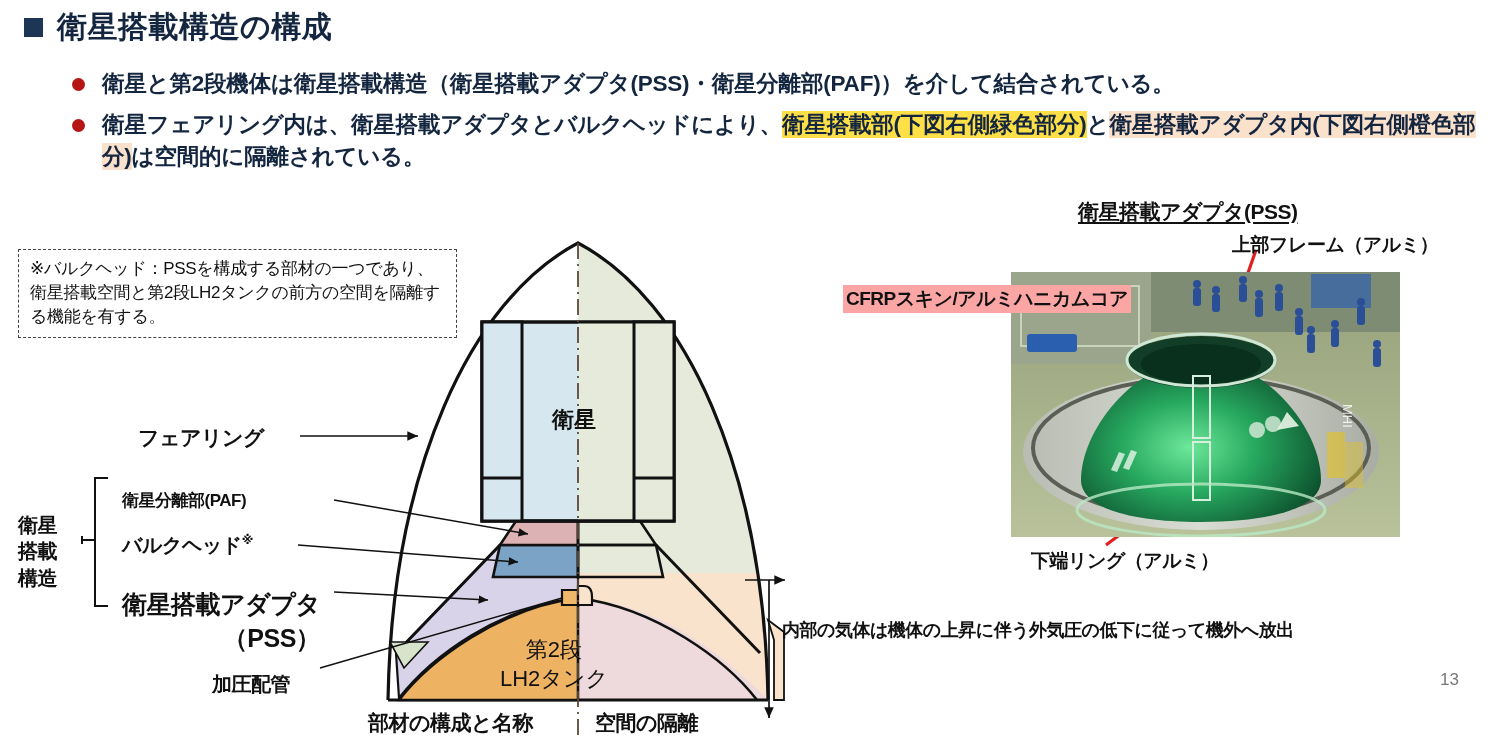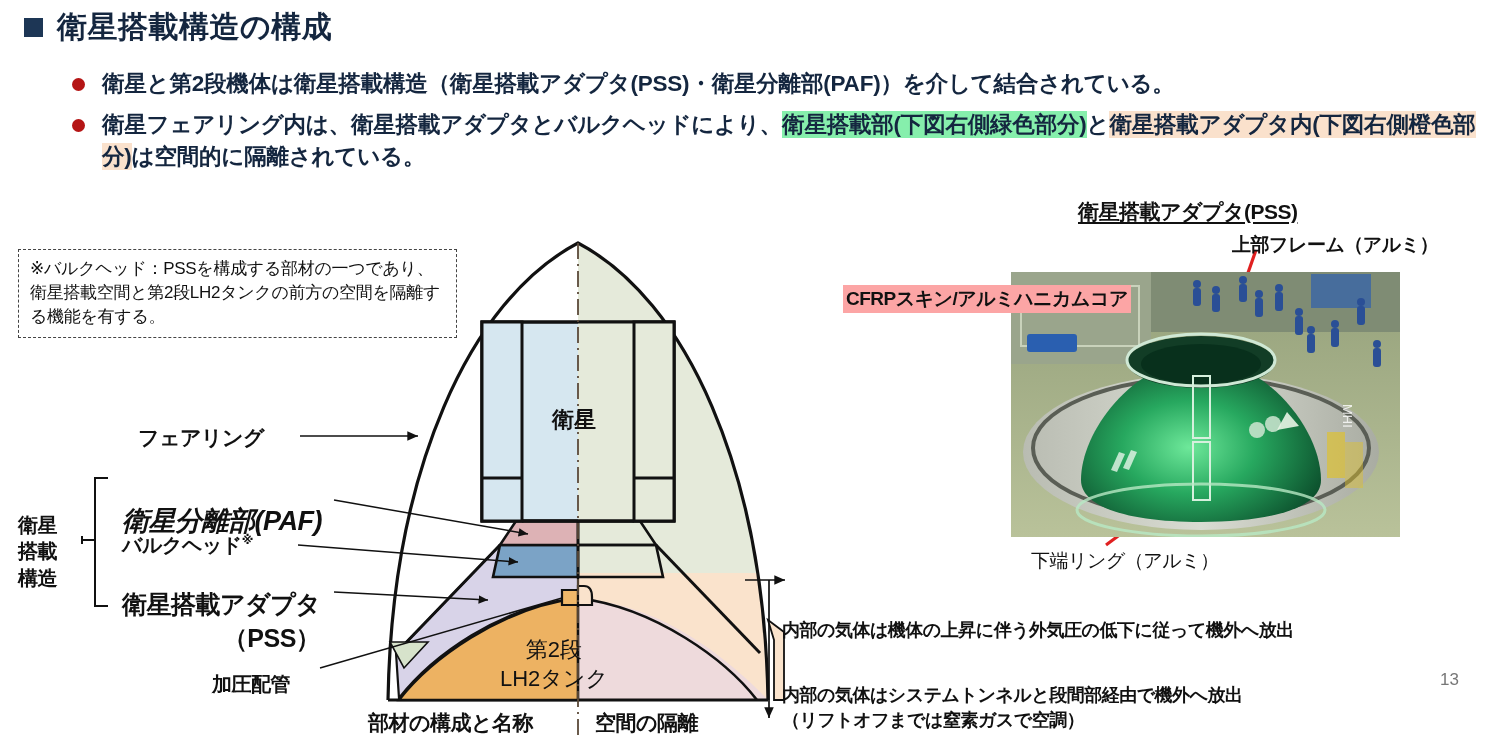--- a/index.html
+++ b/index.html
@@ -13,54 +13,54 @@
 
   
   .title-row{position:absolute;left:24px;top:12px;display:flex;align-items:center;gap:14px;}
   .sq-bullet{width:19px;height:19px;background:#1d3655;display:inline-block;}
   .title-text{font-size:30px;font-weight:bold;color:#14263f;letter-spacing:.5px;line-height:1;}
 
   .bullets{position:absolute;left:72px;top:68px;width:1410px;}
   .bullet-line{display:flex;align-items:flex-start;margin-bottom:8px;}
   .dot{width:13px;height:13px;border-radius:50%;background:#b51515;flex:none;margin-top:10px;margin-right:17px;}
   .btext{font-size:22.5px;font-weight:bold;line-height:1.45;color:#14263f;letter-spacing:-.2px;}
-  .hl-green{background:#86efac;padding:1px 0;}
+  .hl-green{background:#fde047;padding:1px 0;}
   .hl-orange{background:#fae1cc;padding:1px 0;}
 
   
   .note{
     position:absolute;left:18px;top:249px;width:439px;
     border:1.6px dashed #444;padding:7px 10px 8px 11px;box-sizing:border-box;
     font-size:17px;line-height:1.42;color:#111;letter-spacing:-.3px;
   }
 
   
   .lbl{position:absolute;font-weight:bold;color:#111;letter-spacing:-.5px;text-align:right;}
   .l-fairing{left:138px;top:424px;font-size:21px;}
   .l-group{left:18px;top:512px;font-size:20px;line-height:1.32;}
-  .l-paf{left:122px;top:503px;font-size:27px;font-style:italic;}
+  .l-paf{left:122px;top:489px;font-size:17px;}
   .l-bulk{left:122px;top:532px;font-size:20px;}
   .l-bulk sup{font-size:12px;vertical-align:super;}
   .l-pss{left:122px;top:588px;font-size:25px;line-height:1.35;}
   .l-pipe{left:212px;top:671px;font-size:20px;}
 
   
   svg.diagram{position:absolute;left:0;top:0;width:1500px;height:746px;overflow:visible;}
 
   
   .photo-title{
     position:absolute;left:1078px;top:198px;font-size:21px;font-weight:bold;color:#111;
     text-decoration:underline;text-underline-offset:3px;letter-spacing:-.5px;
   }
   .photo-sub{position:absolute;left:1232px;top:232px;font-size:19px;font-weight:bold;color:#111;letter-spacing:-.5px;}
   .photo-left-lbl{
     position:absolute;left:843px;top:285px;font-size:19px;font-weight:bold;color:#111;
     background:#fca5a5;padding:1px 3px;letter-spacing:-.5px;z-index:6;
   }
-  .photo-bottom-lbl{position:absolute;left:1031px;top:548px;font-size:19px;font-weight:normal;color:#111;letter-spacing:-.5px;}
+  .photo-bottom-lbl{position:absolute;left:1031px;top:548px;font-size:19px;font-weight:bold;color:#111;letter-spacing:-.5px;}
 
   .photo{position:absolute;left:1011px;top:272px;width:389px;height:265px;overflow:hidden;background:#5d6b4e;}
 
   
   .ann{position:absolute;font-size:18px;font-weight:bold;color:#111;line-height:1.4;letter-spacing:-.5px;}
   .ann1{left:782px;top:618px;}
   .ann2{left:782px;top:683px;}
 
   .page-num{position:absolute;left:1440px;top:670px;font-size:17px;color:#777;}
 
@@ -265,19 +265,15 @@
       <text x="332" y="132" font-size="13" fill="#fff" opacity=".8" transform="rotate(90 332 132)" font-family="'Liberation Sans',sans-serif">MHI</text>
     </svg>
   </div>
 
   <div class="photo-left-lbl">CFRPスキン/アルミハニカムコア</div>
   <div class="photo-bottom-lbl">下端リング（アルミ）</div>
 
   <div class="ann ann1">
     <div>内部の気体は機体の上昇に伴う外気圧の低下に従って機外へ放出</div>
   </div>
-  <div class="ann ann2">
-    <div>内部の気体はシステムトンネルと段間部経由で機外へ放出</div>
-    <div>（リフトオフまでは窒素ガスで空調）</div>
-  </div>
 
   <div class="page-num">13</div>
 </div>
 
 </body></html>

